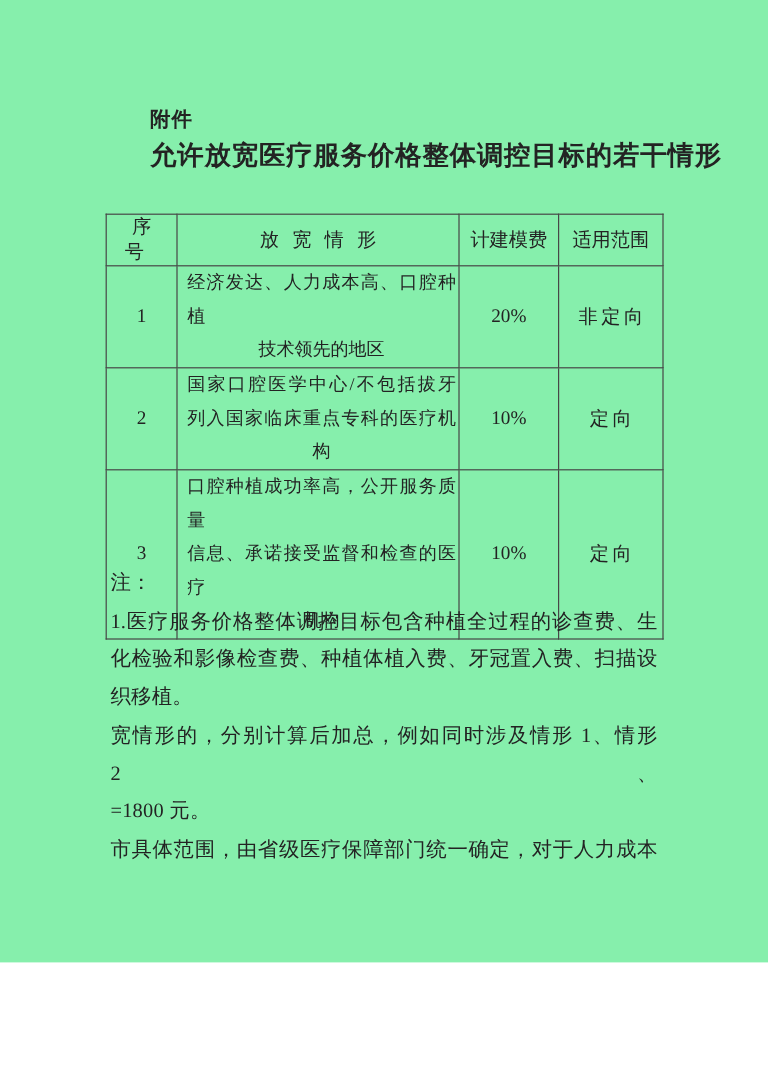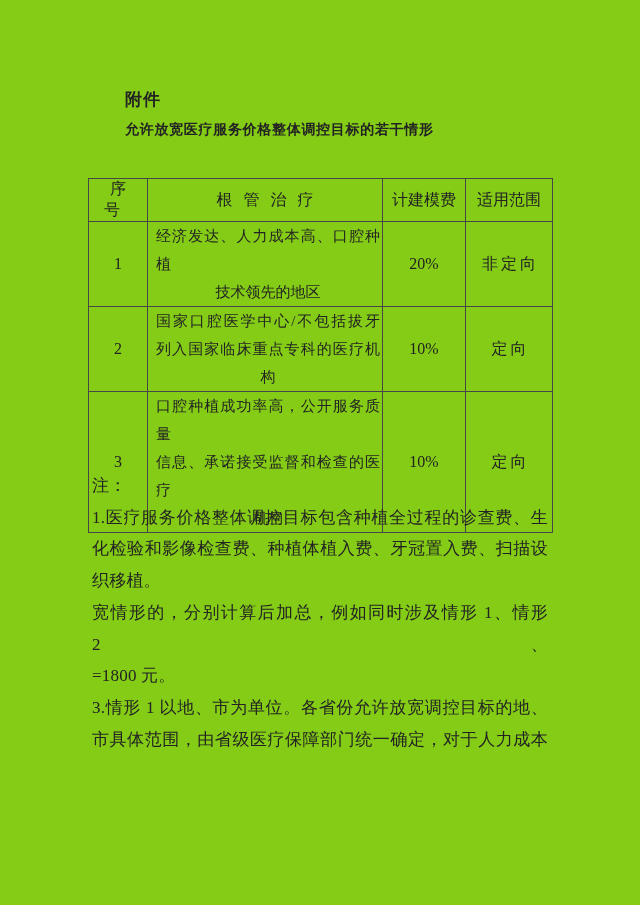--- a/index.html
+++ b/index.html
@@ -4,32 +4,32 @@
 <style>
   * { margin: 0; padding: 0; box-sizing: border-box; }
   html, body { background: #ffffff; }
   body {
     width: 640px; height: 905px;
     font-family: "Liberation Serif", "DejaVu Serif", serif;
     color: #232323;
     position: relative;
     overflow: hidden;
   }
-  .page { position: relative; width: 640px; height: 905px; background: #84cc16; }
+  .page { position: relative; width: 640px; height: 802px; background: #86efac; }
 
   .doc-title-label {
     position: absolute; left: 125px; top: 90px;
     font-family: "Liberation Sans", "DejaVu Sans", sans-serif;
     font-weight: 700; font-size: 17px; line-height: 19px;
     letter-spacing: 1px;
   }
   .doc-title {
     position: absolute; left: 125px; top: 120px;
     font-family: "Liberation Sans", "DejaVu Sans", sans-serif;
-    font-weight: 700; font-size: 14px; line-height: 19px;
+    font-weight: 700; font-size: 22px; line-height: 19px;
     letter-spacing: 0.7px;
     white-space: nowrap;
   }
 
   table.situations {
     position: absolute; left: 88px; top: 178px;
     border-collapse: collapse;
     table-layout: fixed;
     width: 464px;
   }
@@ -80,21 +80,21 @@
   <table class="situations">
     <colgroup>
         <col class="c0">
         <col class="c1">
         <col class="c2">
         <col class="c3">
       </colgroup>
     <thead>
       <tr class="hdr">
         <th class="h-seq">序号</th>
-        <th class="h-sit">根管治疗</th>
+        <th class="h-sit">放宽情形</th>
         <th class="h-amp">计建模费</th>
         <th class="h-scope">适用范围</th>
       </tr>
     </thead>
     <tbody>
       <tr class="row1">
         <td class="no">1</td>
         <td class="sit">
           <div class="cj">经济发达、人力成本高、口腔种植</div>
           <div class="cl">技术领先的地区</div>
@@ -125,17 +125,16 @@
     </tbody>
   </table>
 
   <div class="notes">
     <div class="nl left">注：</div>
     <div class="nl just">1.医疗服务价格整体调控目标包含种植全过程的诊查费、生</div>
     <div class="nl just">化检验和影像检查费、种植体植入费、牙冠置入费、扫描设</div>
     <div class="nl left">织移植。</div>
     <div class="nl just">宽情形的，分别计算后加总，例如同时涉及情形 1、情形 2、</div>
     <div class="nl left">=1800 元。</div>
-    <div class="nl just">3.情形 1 以地、市为单位。各省份允许放宽调控目标的地、</div>
     <div class="nl just">市具体范围，由省级医疗保障部门统一确定，对于人力成本</div>
   </div>
 
 </div>
 
 </body></html>

